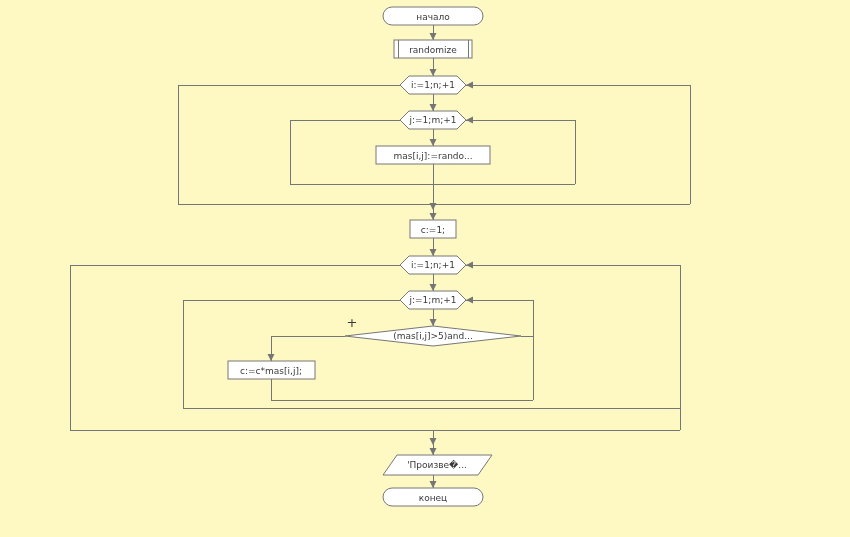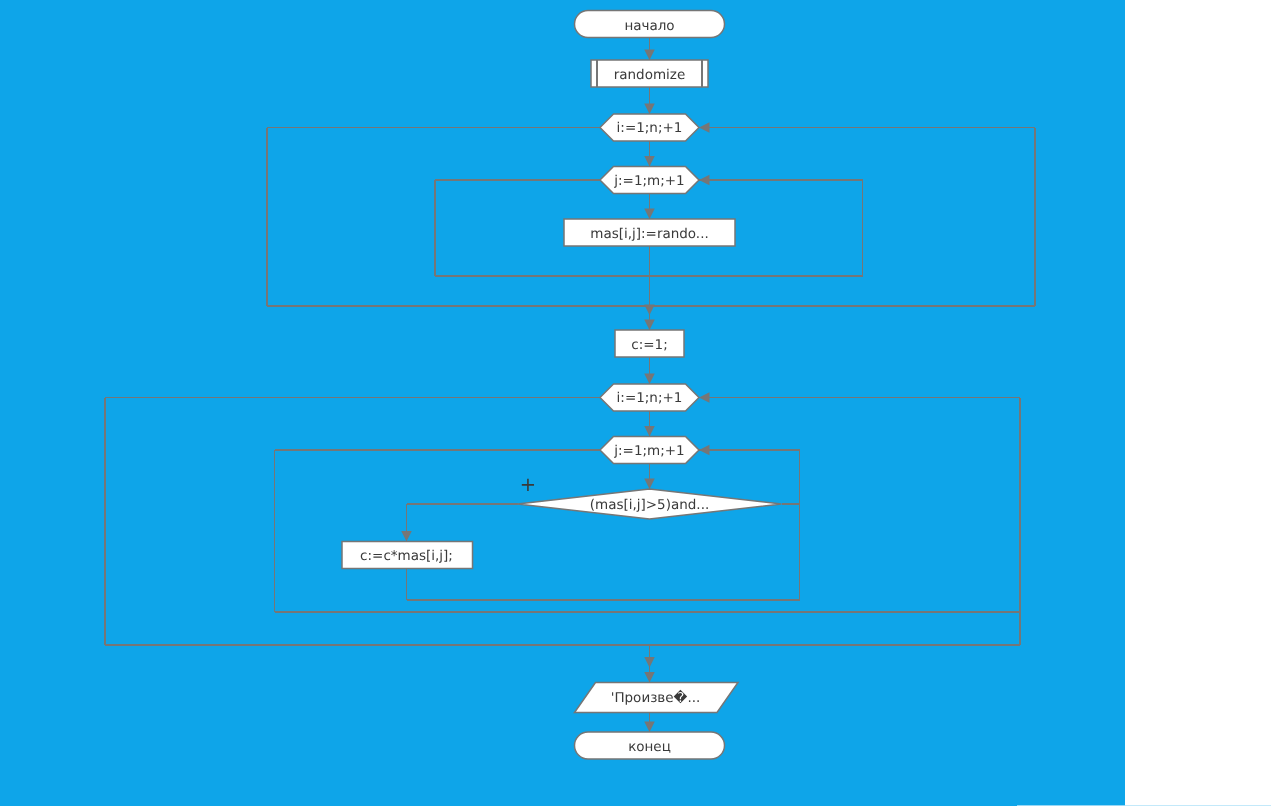--- a/index.html
+++ b/index.html
@@ -1,19 +1,19 @@
 <!DOCTYPE html>
 <html><head>
 <meta charset="utf-8">
 <style>
   html,body{margin:0;padding:0;background:#ffffff;}
   .canvas{
     position:relative;
-    width:750px;height:537px;
-    background:#0ea5e9;
+    width:850px;height:537px;
+    background:#fef9c3;
     font-family:"DejaVu Sans", sans-serif;
     overflow:hidden;
   }
   svg{display:block;}
   .edge{fill:none;stroke:#767676;stroke-width:1;shape-rendering:crispEdges;}
   .shape{fill:#ffffff;stroke:#767676;stroke-width:1;}
   .arrow{fill:#767676;stroke:none;}
   text{
     font-family:"DejaVu Sans", sans-serif;
     font-size:9px;

